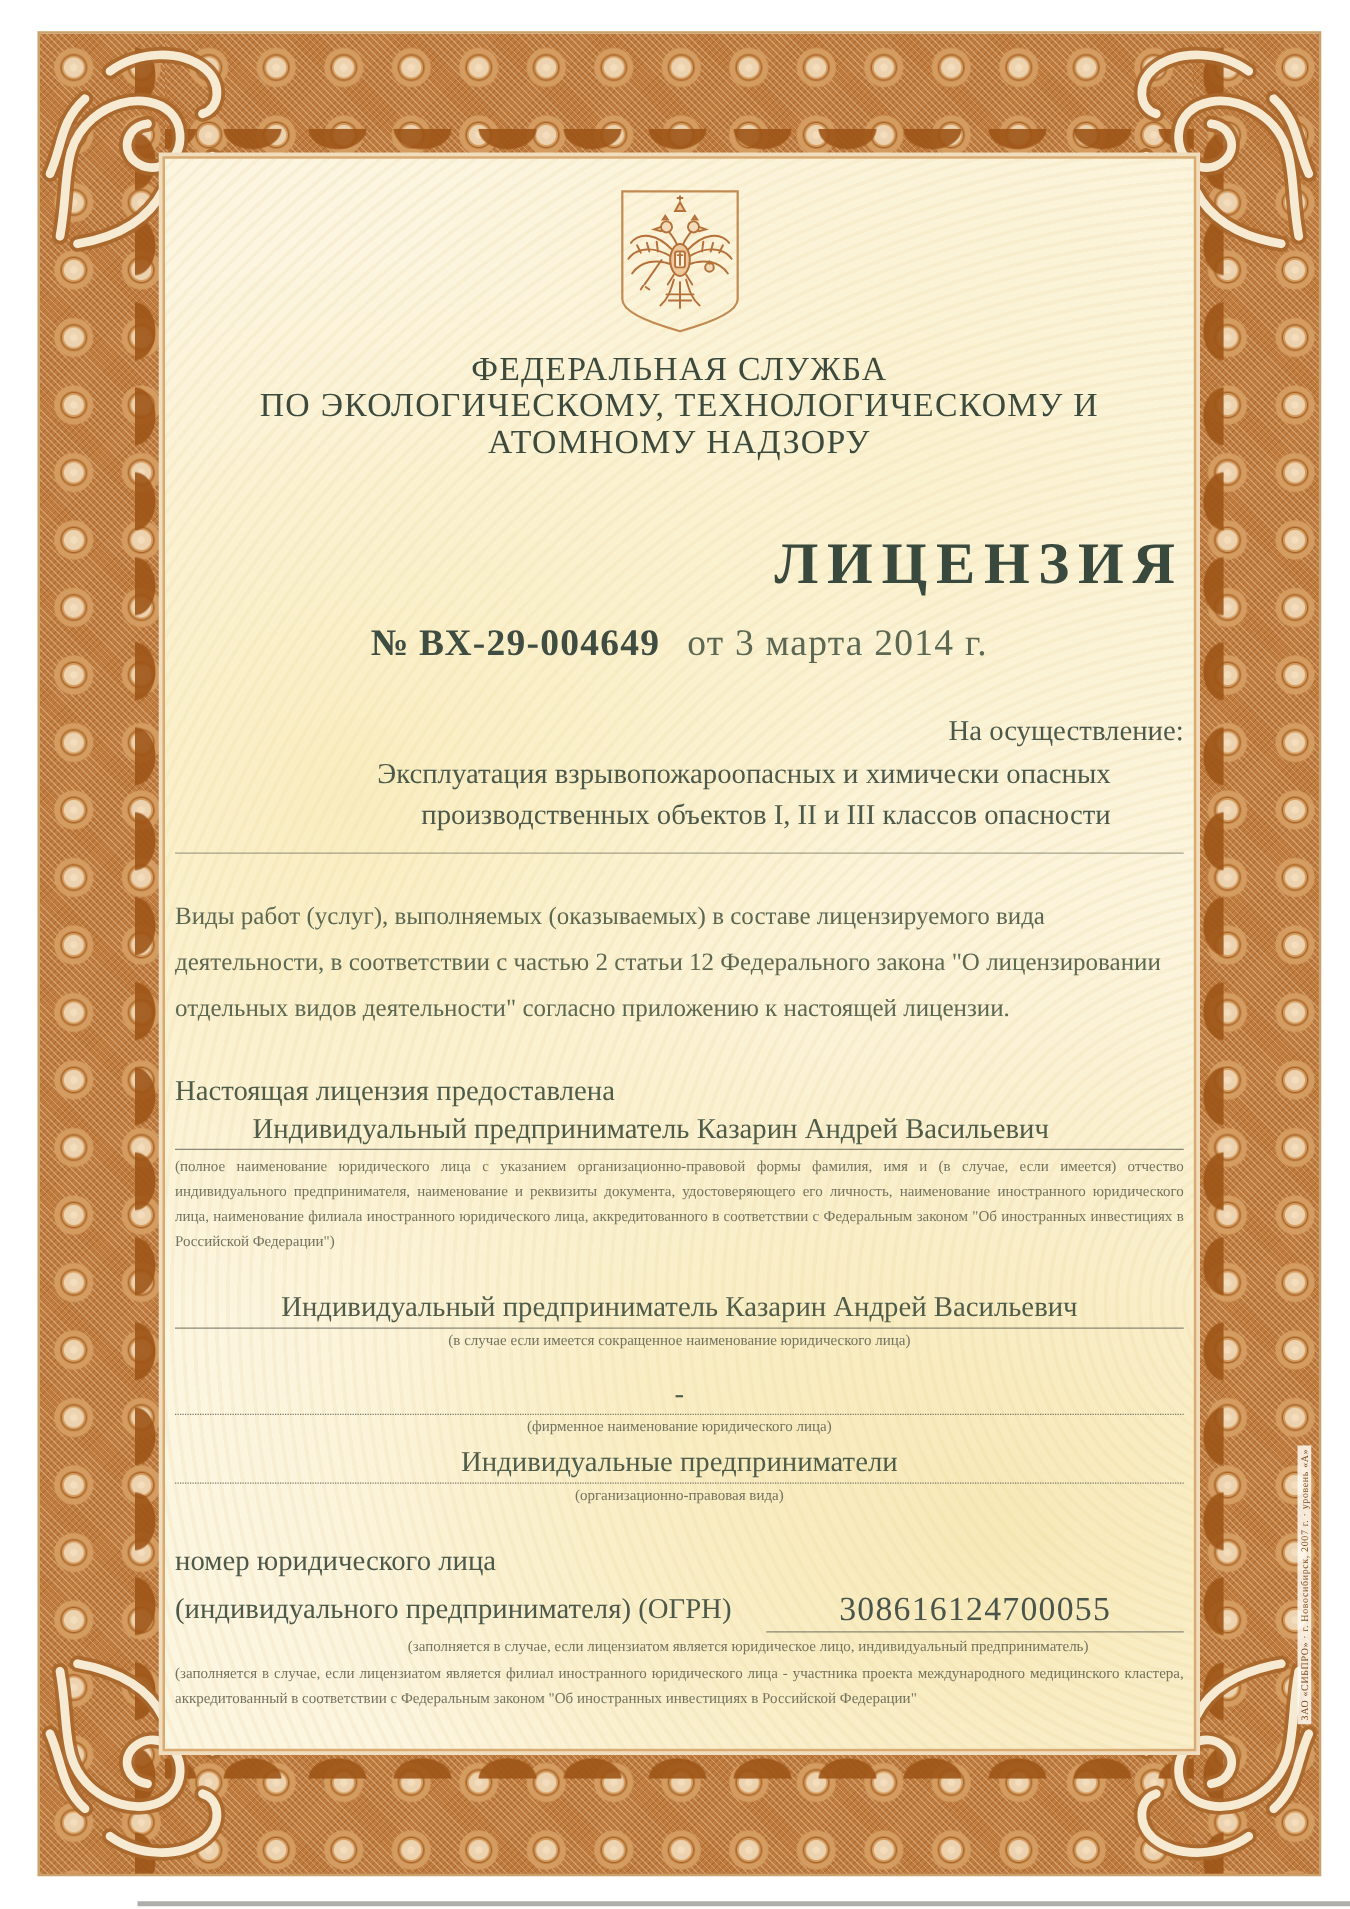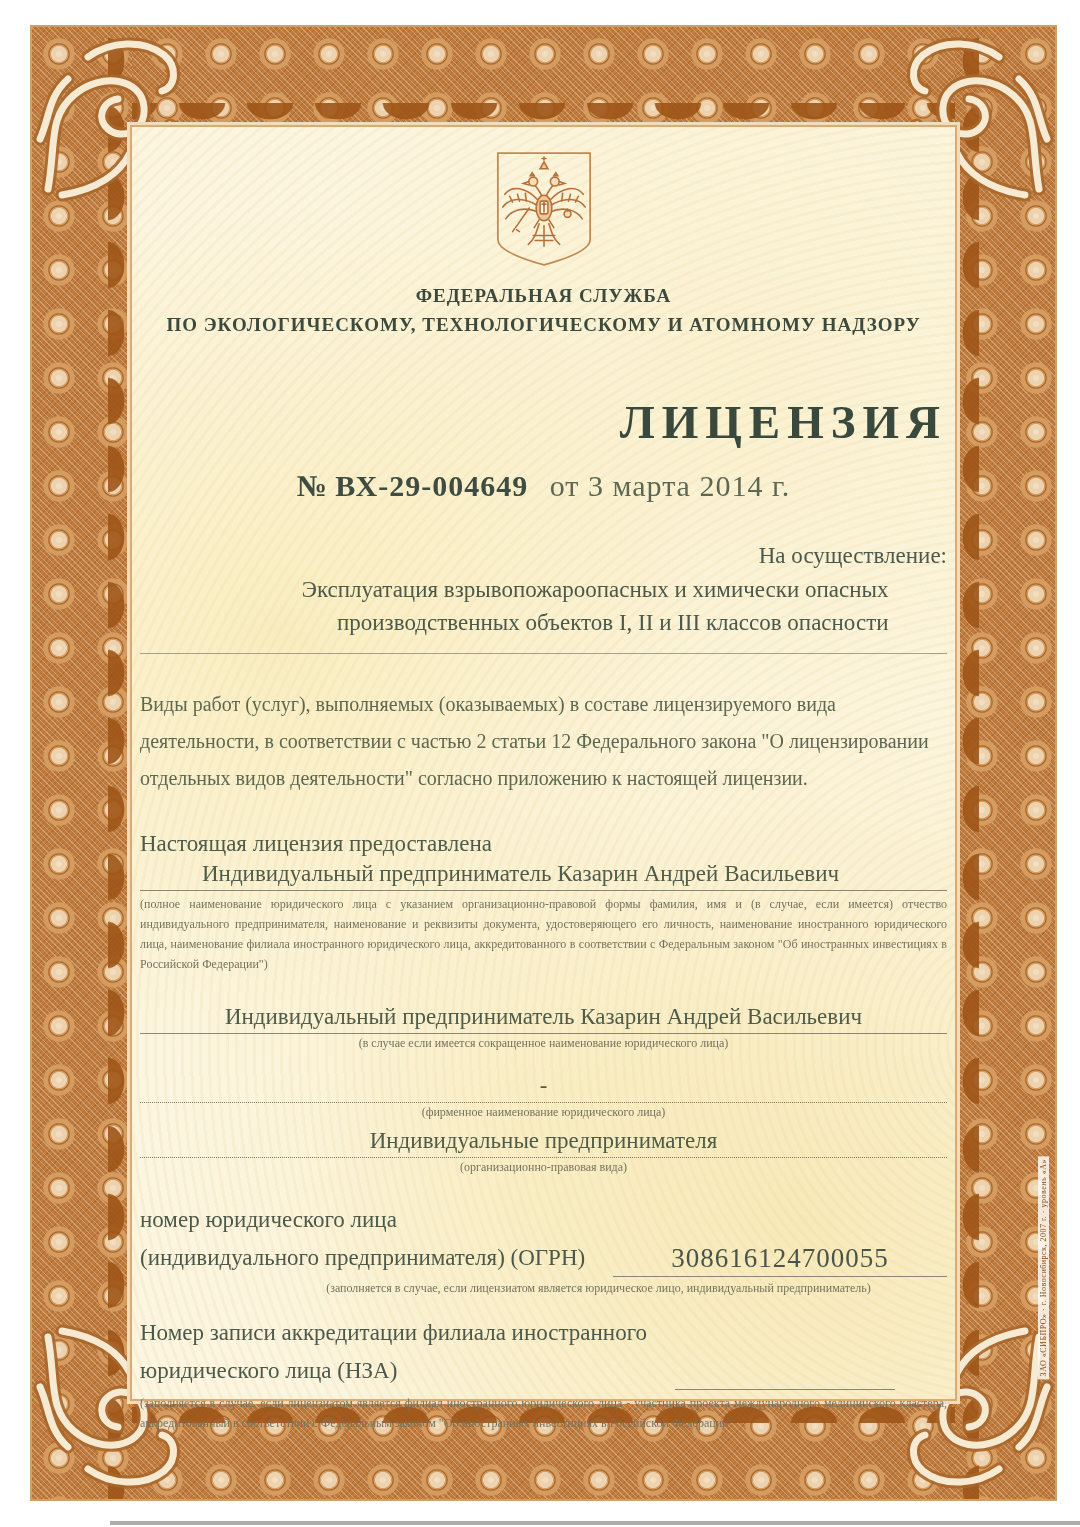--- a/index.html
+++ b/index.html
@@ -57,22 +57,22 @@
       radial-gradient(circle at 82% 86%, rgba(240,216,130,.42), rgba(240,216,130,0) 40%),
       radial-gradient(circle at 45% 78%, rgba(246,232,170,.28), rgba(246,232,170,0) 30%),
       repeating-radial-gradient(circle at 108% 72%, rgba(214,180,110,.10) 0 3px, rgba(0,0,0,0) 3px 9px),
       #fcf5df;
     display:flex;flex-direction:column;
     padding:0 8px;box-sizing:border-box;
   }
 
   .emblem-wrap{margin:22px auto 0;width:108px;height:120px;}
 
-  .agency{margin-top:12px;text-align:center;color:#3c4a3e;font-weight:bold;
-    font-size:19px;letter-spacing:1px;line-height:29px;}
+  .agency{margin-top:12px;text-align:center;color:#3c4a3e;font-weight:normal;
+    font-size:27px;letter-spacing:1px;line-height:29px;}
 
   .doc-title{margin-top:56px;text-align:right;color:#3a493d;font-weight:bold;
     font-size:47px;letter-spacing:7px;}
 
   .number-line{margin-top:20px;text-align:center;font-size:30px;color:#3f4c42;}
   .number-line .num{font-weight:bold;letter-spacing:1px;}
   .number-line .date{font-weight:normal;color:#5c6854;letter-spacing:1px;margin-left:14px;}
 
   .purpose-lead{margin-top:40px;text-align:right;font-size:23px;color:#4c594a;}
   .activity{margin-top:4px;text-align:right;font-size:23px;line-height:33px;color:#4c594a;
@@ -217,37 +217,30 @@
     <div class="grant-lead">Настоящая лицензия предоставлена</div>
     <div class="name-field">Индивидуальный предприниматель Казарин Андрей Васильевич</div>
     <div class="note">(полное наименование юридического лица с указанием организационно-правовой формы фамилия, имя и (в случае, если имеется)  отчество  индивидуального  предпринимателя,  наименование  и  реквизиты  документа,  удостоверяющего его личность, наименование иностранного юридического лица, наименование филиала иностранного юридического лица, аккредитованного в соответствии с Федеральным законом "Об иностранных инвестициях в Российской Федерации")</div>
 
     <div class="centered-field" style="margin-top:30px;">Индивидуальный предприниматель Казарин Андрей Васильевич</div>
     <div class="note-c">(в случае если имеется сокращенное наименование юридического лица)</div>
 
     <div class="centered-field dotted" style="margin-top:22px;">-</div>
     <div class="note-c">(фирменное наименование юридического лица)</div>
 
-    <div class="centered-field dotted" style="margin-top:8px;">Индивидуальные предпринимателя</div>
+    <div class="centered-field dotted" style="margin-top:8px;">Индивидуальные предприниматели</div>
     <div class="note-c">(организационно-правовая вида)</div>
 
     <div class="reg-block">
       <div class="reg-label">
         <div>номер юридического лица</div>
         <div>(индивидуального предпринимателя) (ОГРН)</div>
       </div>
       <div class="reg-value">308616124700055</div>
     </div>
     <div class="reg-note">(заполняется в случае, если лицензиатом является юридическое  лицо, индивидуальный предприниматель)</div>
 
-    <div class="reg-block" style="margin-top:18px;">
-      <div class="reg-label">
-        <div>Номер записи аккредитации филиала иностранного</div>
-        <div>юридического лица (НЗА)</div>
-      </div>
-      <div class="reg-value" style="max-width:220px;"></div>
-    </div>
     <div class="note">(заполняется в случае, если лицензиатом является филиал иностранного юридического лица - участника проекта международного медицинского  кластера, аккредитованный в соответствии с Федеральным законом "Об иностранных инвестициях    в Российской Федерации"</div>
 
   </div>
 </div>
 
 <div class="scan-edge"></div>
 
 </body></html>

